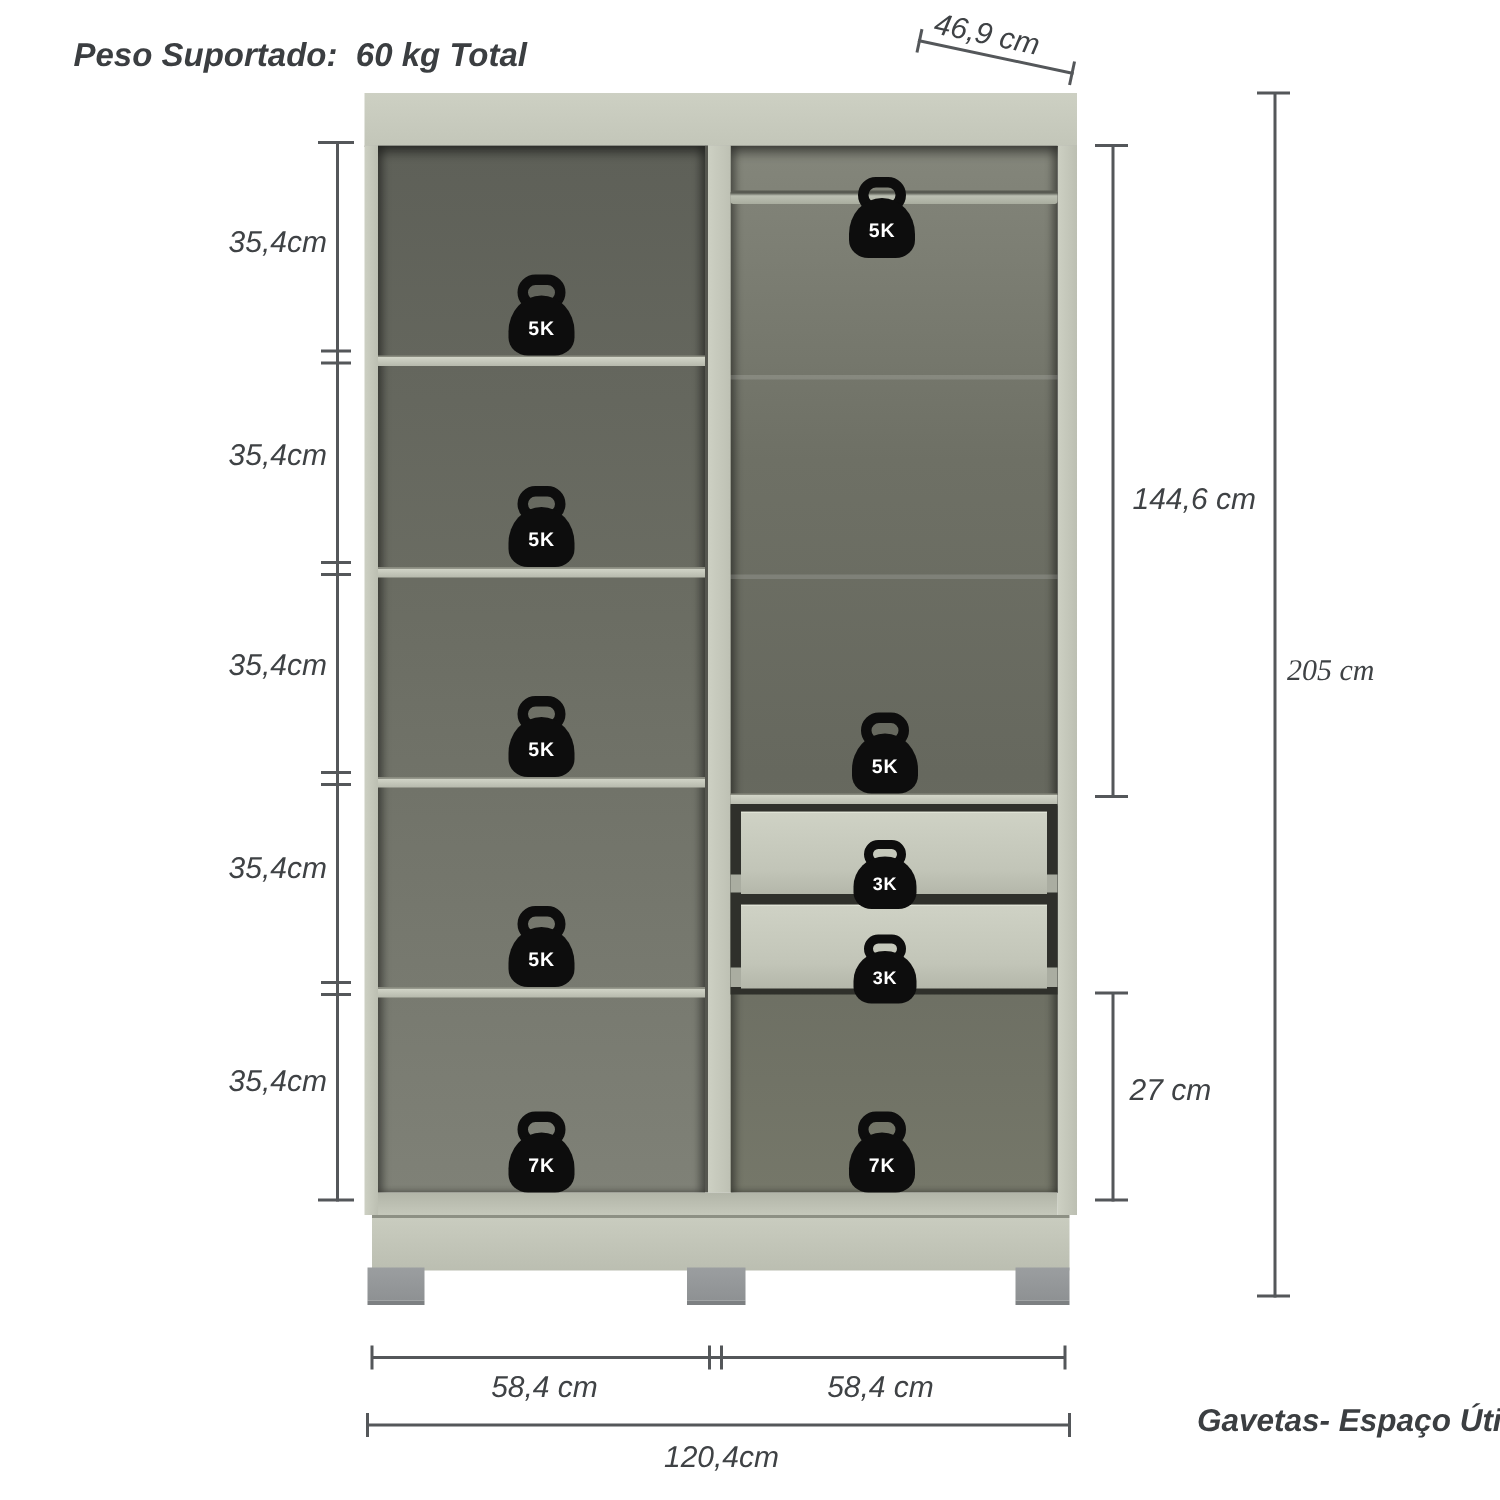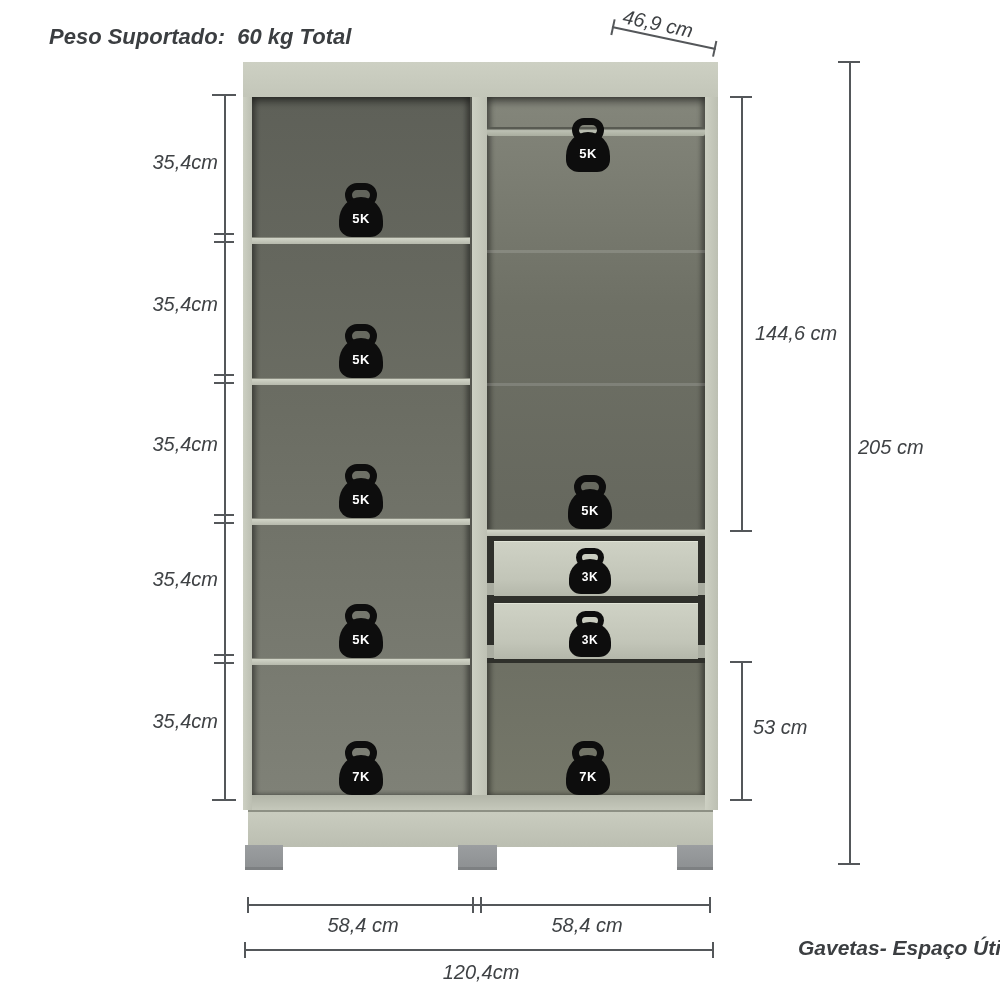--- a/index.html
+++ b/index.html
@@ -33,21 +33,21 @@
   .foot{position:absolute;background:linear-gradient(180deg,#9b9ea0,#8e9193);border-bottom:3px solid #7d8082;}
 
   
   .kb{position:absolute;width:44px;height:54px;}
   .kb-handle{position:absolute;left:50%;top:0;transform:translateX(-50%);
              width:32px;height:24px;border:7px solid #0d0d0d;border-radius:12px;box-sizing:border-box;}
   .kb-body{position:absolute;left:0;top:14px;width:100%;height:40px;background:#0d0d0d;
            border-radius:22px 22px 13px 13px / 24px 24px 12px 12px;}
   .kb-label{position:absolute;left:0;right:0;top:28px;text-align:center;color:#ffffff;
             font-weight:700;font-size:13px;letter-spacing:.5px;}
-  .kb.small{width:42px;height:40px;}
+  .kb.small{width:42px;height:40px;margin-top:12px;}
   .kb.small .kb-handle{width:28px;height:19px;border-width:6px;border-radius:10px;}
   .kb.small .kb-body{top:11px;height:35px;border-radius:21px 21px 12px 12px / 20px 20px 11px 11px;}
   .kb.small .kb-label{top:22px;font-size:12px;}
 
   
   .depth-line{position:absolute;left:612px;top:26px;width:106px;height:2px;background:#54575a;
               transform:rotate(12deg);transform-origin:left center;}
   .depth-line::before,.depth-line::after{content:"";position:absolute;top:-7px;width:2px;height:16px;background:#54575a;}
   .depth-line::before{left:0;}
   .depth-line::after{right:0;}
@@ -163,26 +163,26 @@
   <div class="abs dim-label" style="left:128px;top:710px;width:90px;text-align:right;">35,4cm</div>
 
   <div class="lv" style="left:741px;top:97px;height:435px;"></div>
   <div class="lh" style="left:730px;top:96px;width:22px;"></div>
   <div class="lh" style="left:730px;top:530px;width:22px;"></div>
   <div class="abs dim-label" style="left:755px;top:322px;">144,6 cm</div>
 
   <div class="lv" style="left:741px;top:662px;height:139px;"></div>
   <div class="lh" style="left:730px;top:661px;width:22px;"></div>
   <div class="lh" style="left:730px;top:799px;width:22px;"></div>
-  <div class="abs dim-label" style="left:753px;top:716px;">53 cm</div>
+  <div class="abs dim-label" style="left:753px;top:716px;">27 cm</div>
 
   <div class="lv" style="left:849px;top:62px;height:803px;"></div>
   <div class="lh" style="left:838px;top:61px;width:22px;"></div>
   <div class="lh" style="left:838px;top:863px;width:22px;"></div>
-  <div class="abs dim-label" style="left:858px;top:436px;">205 cm</div>
+  <div class="abs dim-label" style="left:858px;top:436px;font-family:Liberation Serif, serif;">205 cm</div>
 
   <div class="lh" style="left:248px;top:904px;width:462px;"></div>
   <div class="lv" style="left:247px;top:897px;height:16px;"></div>
   <div class="lv" style="left:709px;top:897px;height:16px;"></div>
   <div class="lv" style="left:472px;top:897px;height:16px;"></div>
   <div class="lv" style="left:480px;top:897px;height:16px;"></div>
   <div class="abs dim-label" style="left:303px;top:914px;width:120px;text-align:center;">58,4 cm</div>
   <div class="abs dim-label" style="left:527px;top:914px;width:120px;text-align:center;">58,4 cm</div>
 
   <div class="lh" style="left:245px;top:949px;width:468px;"></div>

